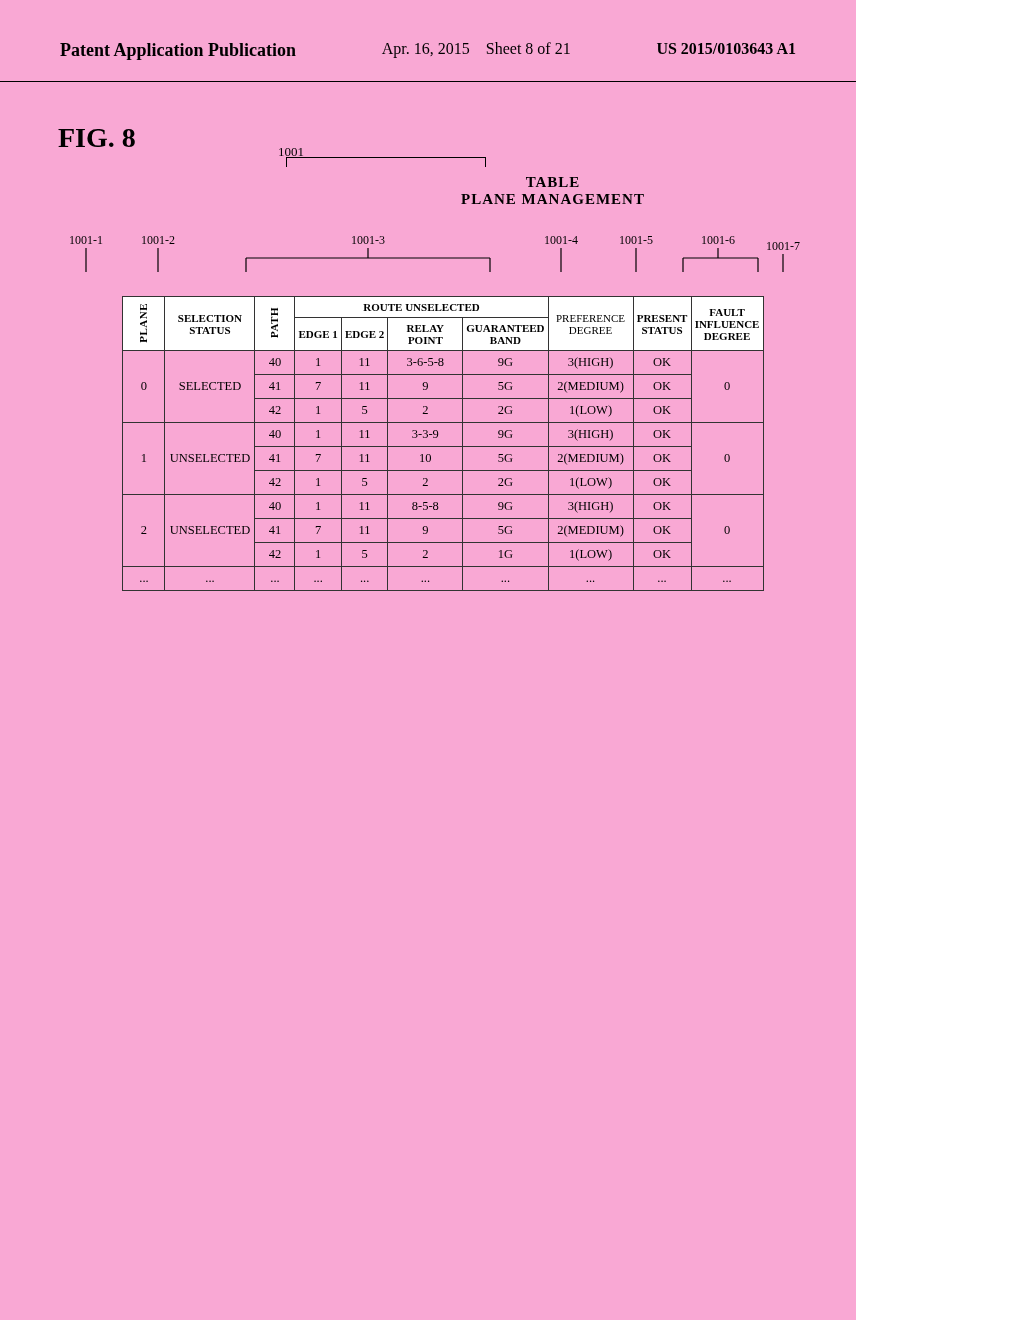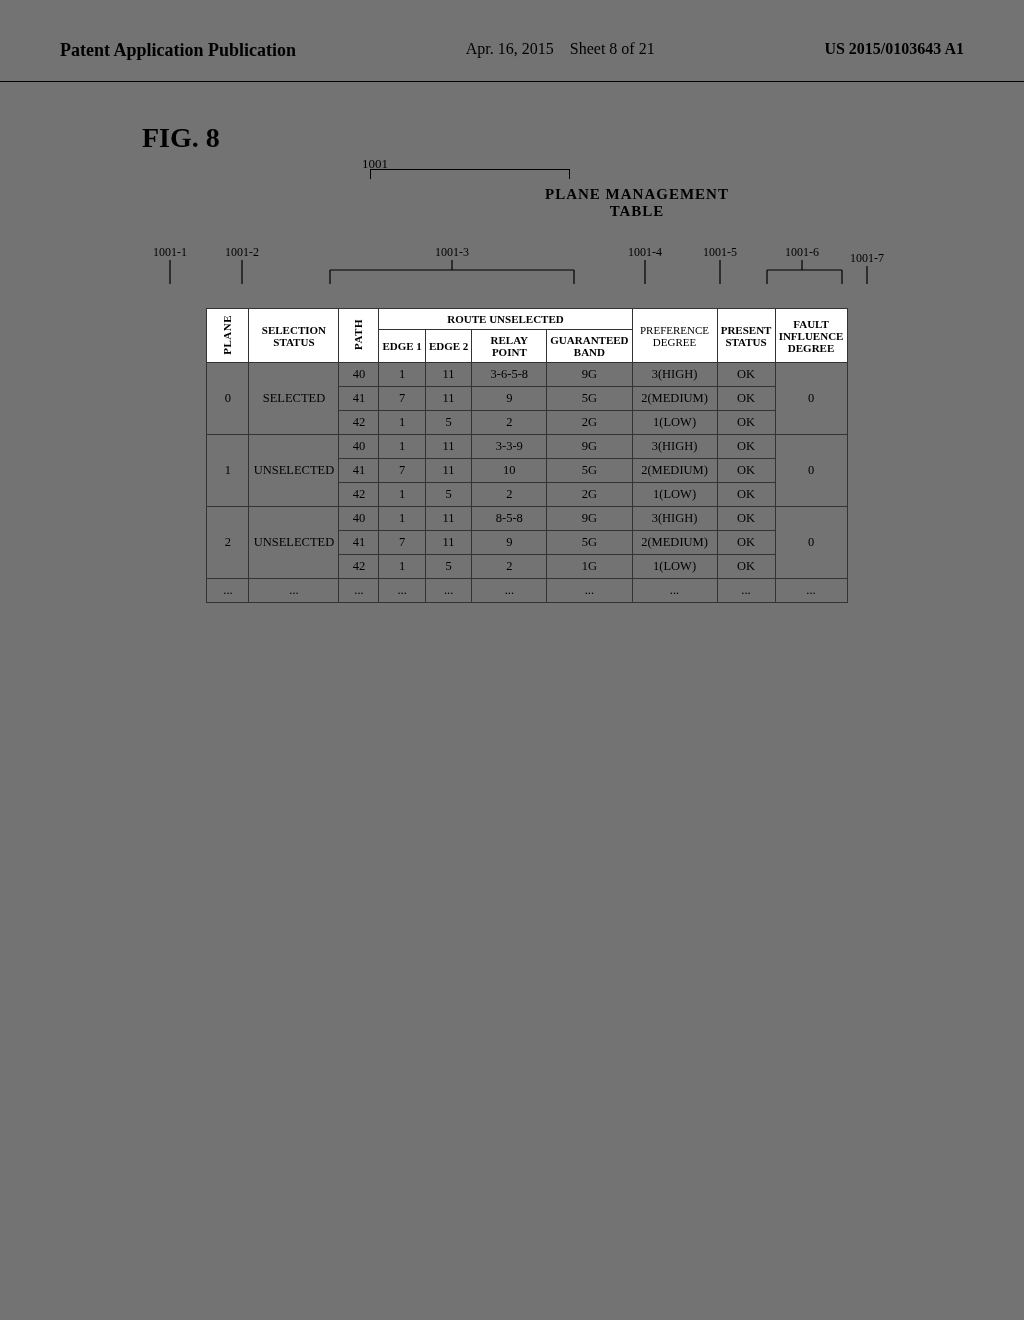--- a/index.html
+++ b/index.html
@@ -62,23 +62,23 @@
       writing-mode: vertical-rl;
       transform: rotate(180deg);
       font-weight: bold;
       font-size: 11px;
       letter-spacing: 0.5px;
       line-height: 1.2;
     }
 
     
     .page {
-      width: 1024px;
+      width: 856px;
       min-height: 1320px;
-      background: #737373;
+      background: #f9a8d4;
       position: relative;
     }
 
     .content-area {
       display: flex;
       flex-direction: column;
       align-items: center;
       padding-top: 20px;
     }
   </style>
@@ -92,33 +92,33 @@
     <div class="header-center">
       <span>Apr. 16, 2015</span>
       &nbsp;&nbsp;
       <span>Sheet 8 of 21</span>
     </div>
     <div class="header-right">US 2015/0103643 A1</div>
   </div>
 
   <div class="content-area">
 
-    <div style="width:780px; display:flex; align-items:flex-start; justify-content:flex-start; margin-bottom:20px;">
+    <div style="width:780px; display:flex; align-items:flex-start; justify-content:flex-start; margin-bottom:8px;">
       <div style="font-size:28px; font-weight:bold; font-family:'Times New Roman',serif; margin-left:20px;">FIG. 8</div>
     </div>
 
     <div style="width:780px; position:relative; margin-bottom:24px;">
 
       <div style="position:absolute; left:240px; top:-18px; font-size:13px; font-family:'Times New Roman',serif;">1001</div>
 
       <div style="position:absolute; left:248px; top:-5px; width:200px; height:10px; border-top:1.5px solid #000; border-left:1.5px solid #000; border-right:1.5px solid #000;"></div>
 
       <div style="text-align:center; margin-left:250px; margin-top:12px; font-size:15px; font-weight:bold; font-family:'Times New Roman',serif; letter-spacing:1px;">
+        <div>TABLE</div>
         <div>PLANE MANAGEMENT</div>
-        <div>TABLE</div>
       </div>
     </div>
 
     <div style="width:780px; position:relative; margin-left:20px;">
 
       
       <svg width="760" height="60" style="overflow:visible; margin-left:10px;">
 
         <text x="28" y="12" font-size="12" font-family="Times New Roman" text-anchor="middle">1001-1</text>
         <line x1="28" y1="16" x2="28" y2="40" stroke="#000" stroke-width="1.2"></line>

